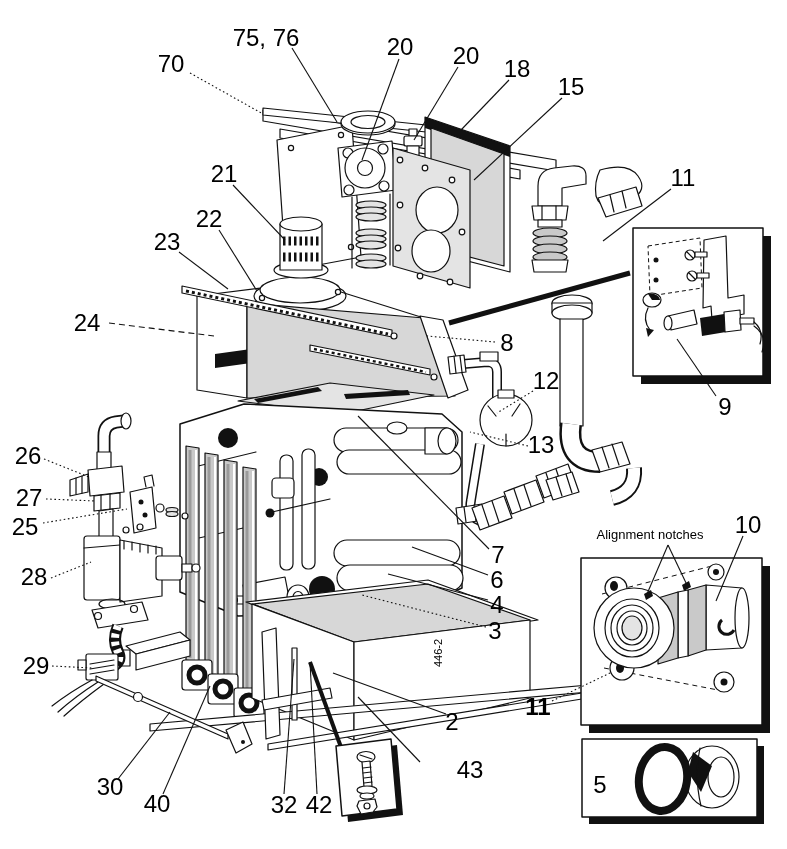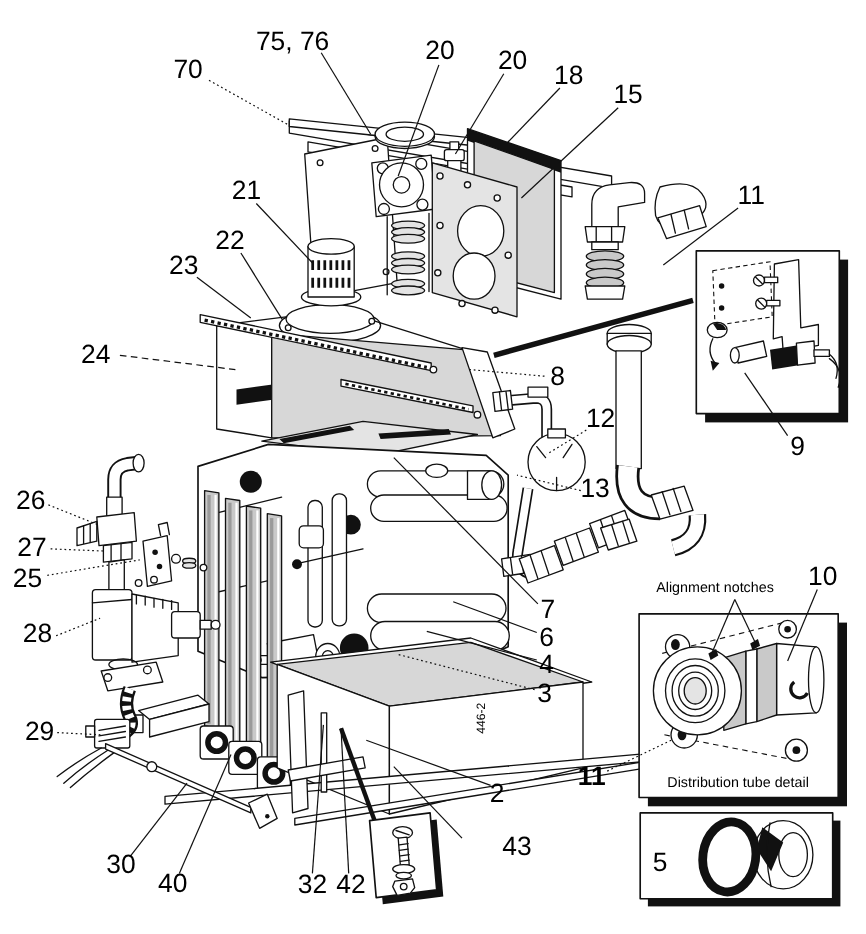--- a/index.html
+++ b/index.html
@@ -486,16 +486,15 @@
       <div class="callout" style="left: 36px; top: 666px;">29</div>
       <div class="callout" style="left: 538px; top: 707px; font-weight: bold;">11</div>
       <div class="callout" style="left: 452px; top: 722px;">2</div>
       <div class="callout" style="left: 430px; top: 770px; margin-left: 40px;">43</div>
       <div class="callout" style="left: 110px; top: 787px;">30</div>
       <div class="callout" style="left: 157px; top: 804px;">40</div>
       <div class="callout" style="left: 284px; top: 805px;">32</div>
       <div class="callout" style="left: 319px; top: 805px;">42</div>
       <div class="callout" style="left: 600px; top: 785px;">5</div>
       <div class="callout caption" style="left: 650px; top: 534px;">Alignment notches</div>
-      <div class="callout caption" style="left: 671px; top: 711px;">Distribution tube detail</div>
       <div class="callout vertical" style="left: 438px; top: 653px;">446-2</div>
     </div>
 </div>
 
 </body></html>

